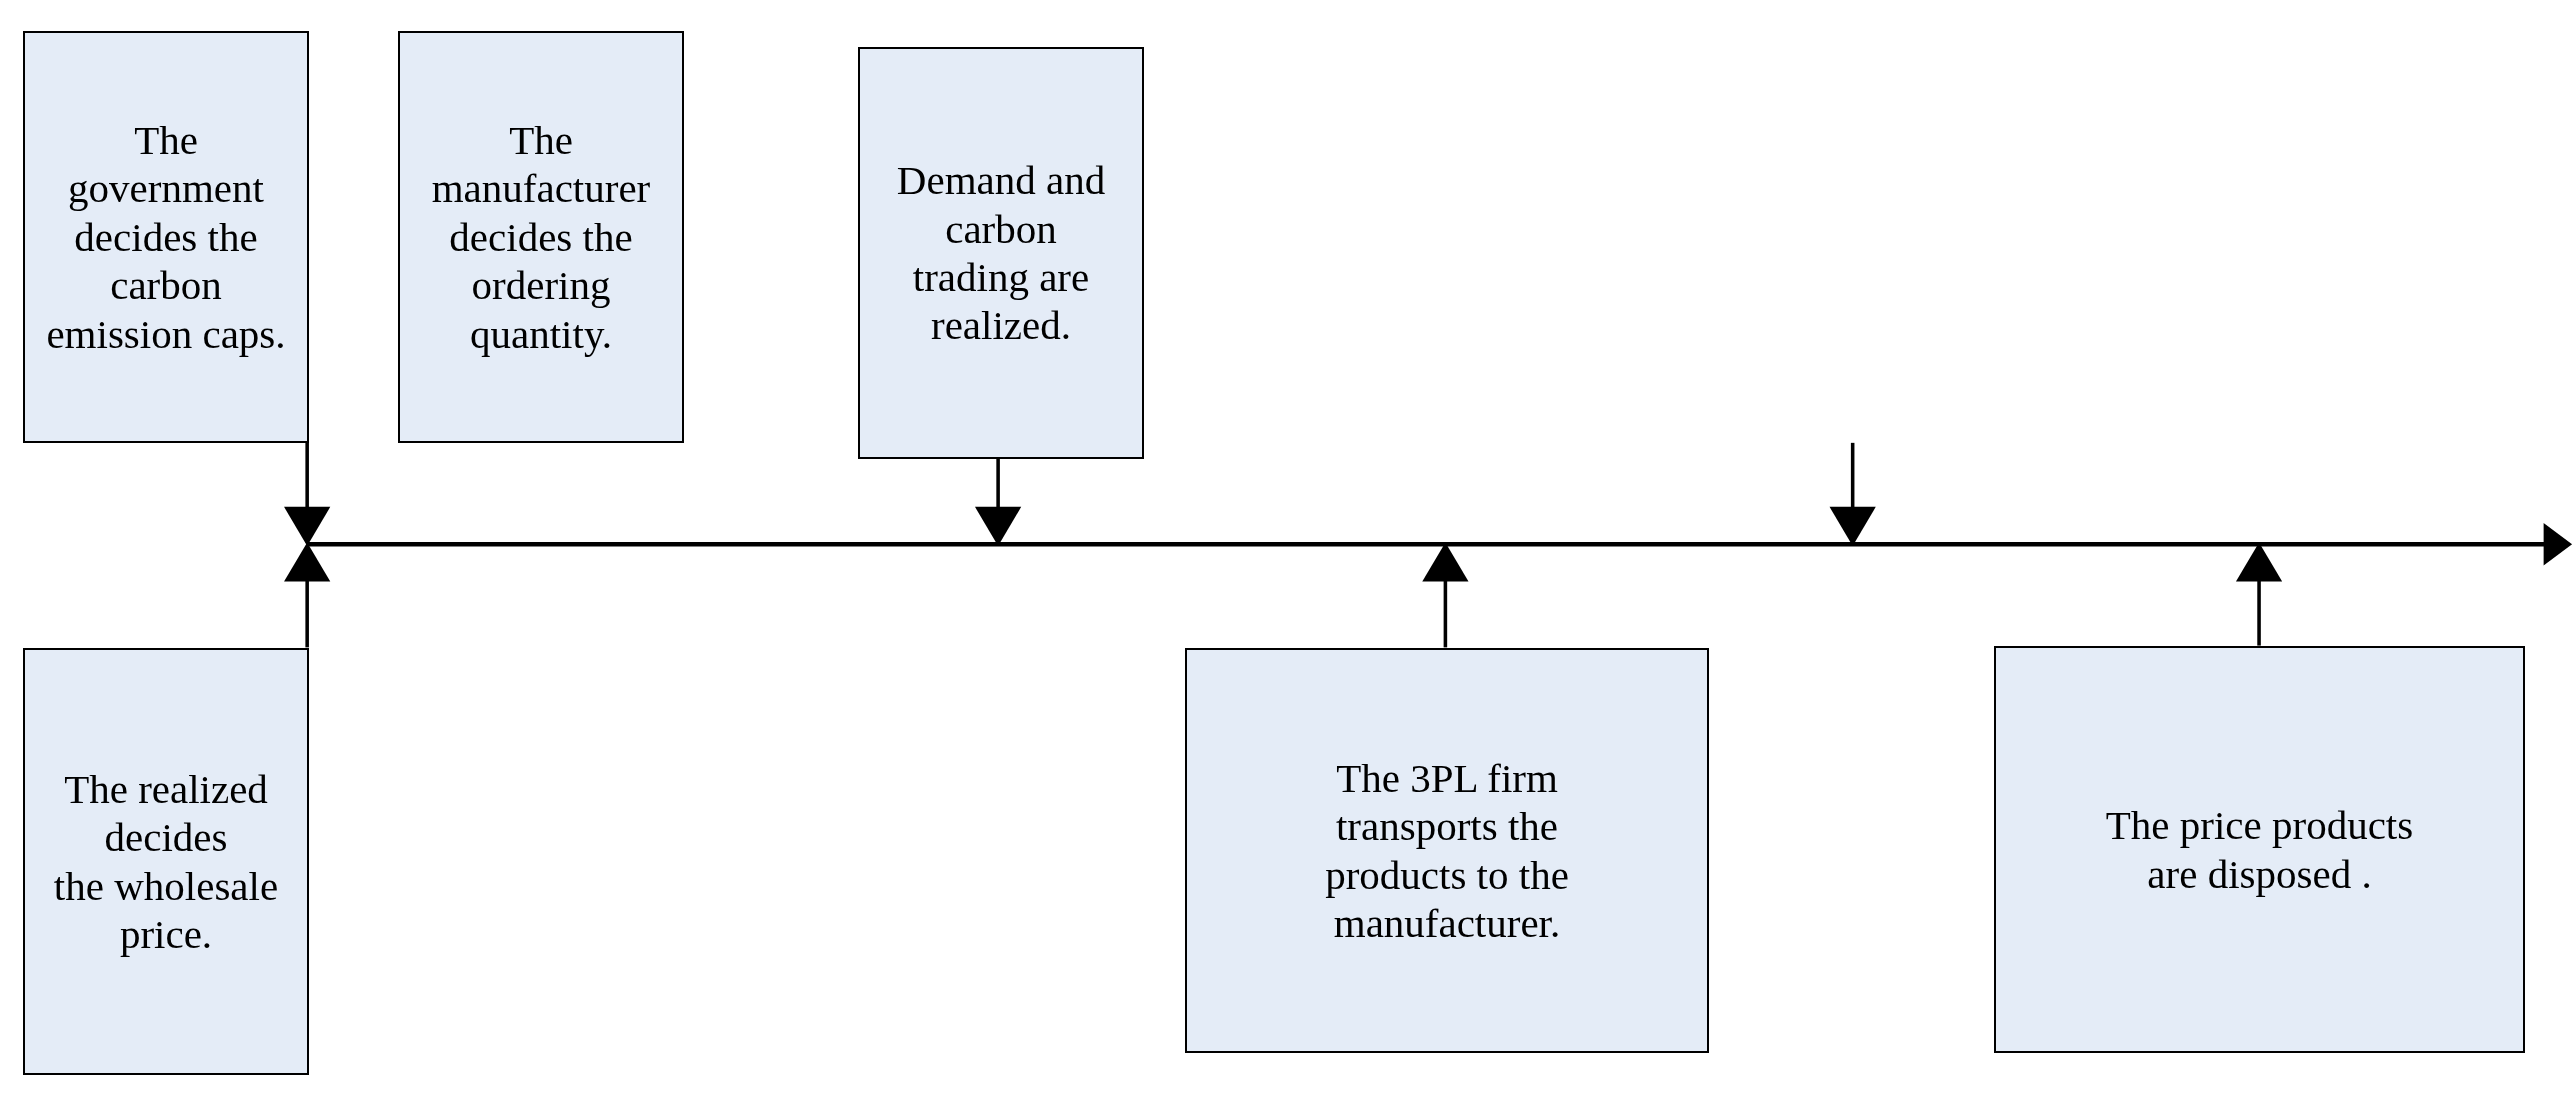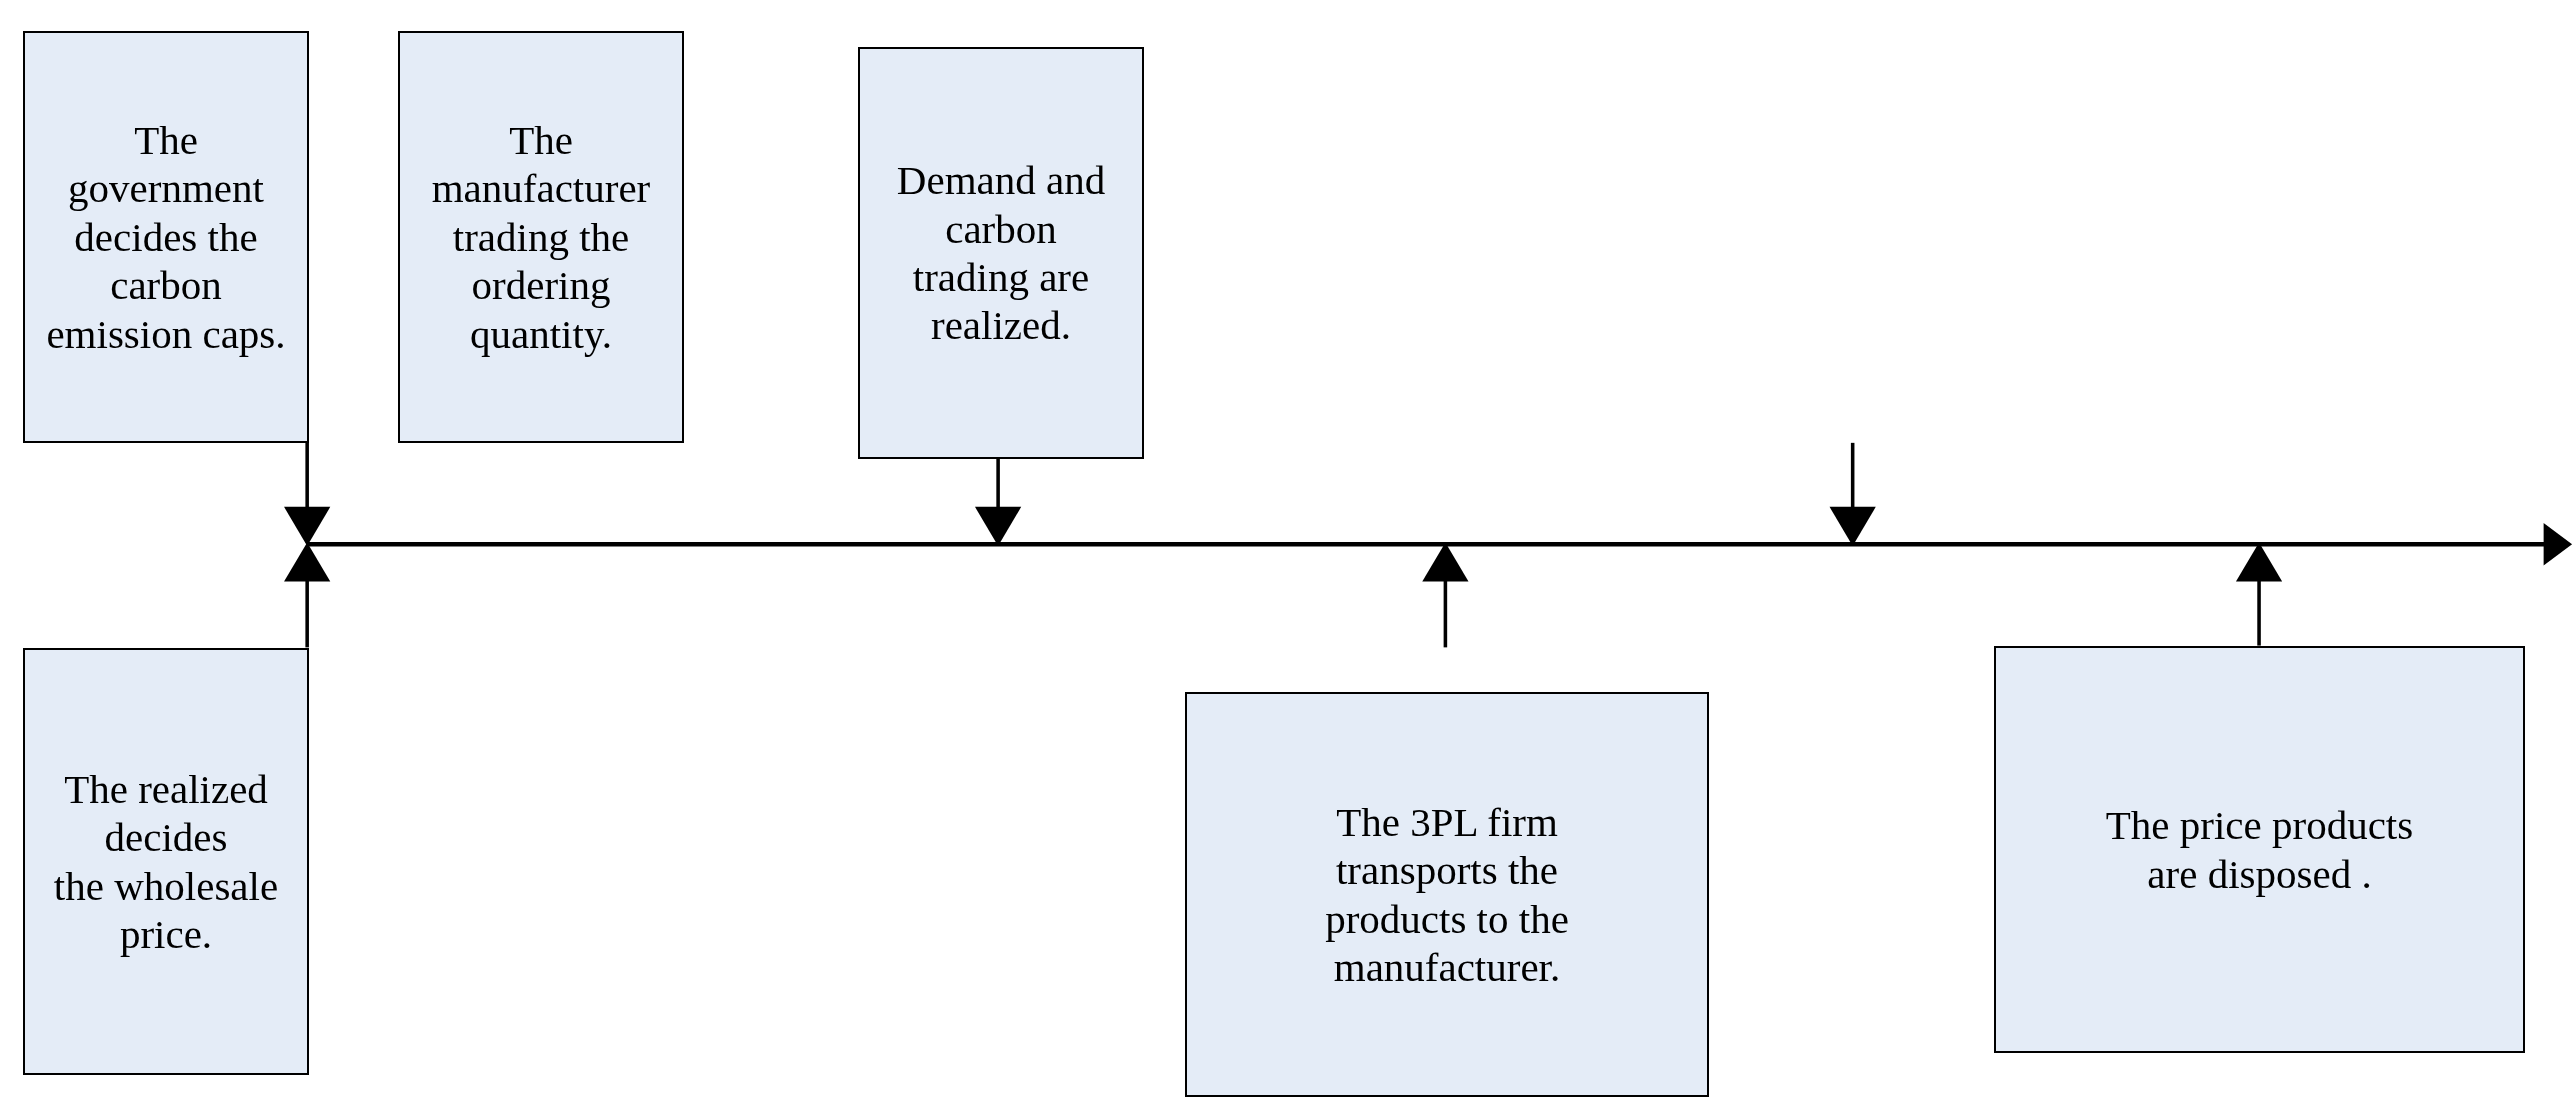--- a/index.html
+++ b/index.html
@@ -79,35 +79,35 @@
   </svg>
 
   <div class="node" id="node-government" style="left:23px; top:31px; width:286px; height:412px;">
     <span class="txt">The government
 decides the carbon
 emission caps.</span>
   </div>
 
   <div class="node" id="node-manufacturer" style="left:398px; top:31px; width:286px; height:412px;">
     <span class="txt">The manufacturer
-trading the
+decides the
 ordering quantity.</span>
   </div>
 
   <div class="node" id="node-demand" style="left:858px; top:31px; width:286px; height:412px;margin-top:16px;">
     <span class="txt">Demand and carbon
 trading are realized.</span>
   </div>
 
   <div class="node" id="node-supplier" style="left:23px; top:648px; width:286px; height:427px;">
     <span class="txt">The realized decides
 the wholesale price.</span>
   </div>
 
-  <div class="node" id="node-logistics" style="left:1185px; top:648px; width:524px; height:405px;margin-top:44px;">
+  <div class="node" id="node-logistics" style="left:1185px; top:648px; width:524px; height:405px;">
     <span class="txt">The 3PL firm
 transports the
 products to the
 manufacturer.</span>
   </div>
 
   <div class="node" id="node-unsold" style="left:1994px; top:646px; width:531px; height:407px;">
     <span class="txt">The price products
 are disposed .</span>
   </div>

